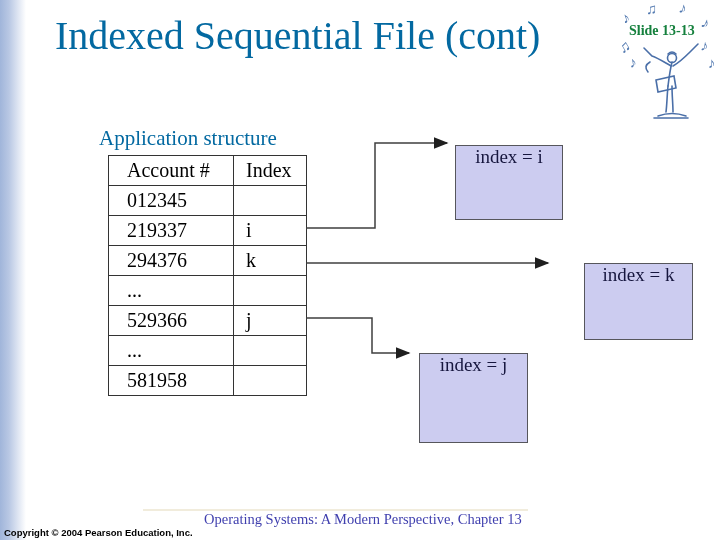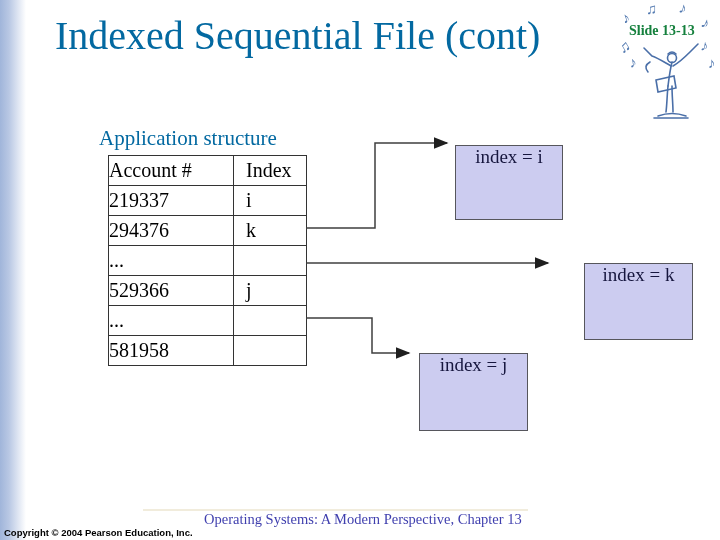--- a/index.html
+++ b/index.html
@@ -40,32 +40,32 @@
     background: #ffffff;
   }
   table.acct td, table.acct th {
     border: 1px solid #333333;
     height: 30px;
     font-size: 20px; font-weight: normal;
     text-align: left; vertical-align: middle;
     font-family: "Liberation Serif", serif;
     color: #000000;
   }
-  table.acct .c1 { width: 125px; }
+  table.acct .c1 { width: 125px; padding-left: 18px; }
   table.acct .c2 { width: 73px;  padding-left: 12px; }
   .index-box {
     position: absolute;
     background: #ccccf0;
     border: 1px solid #56565c;
     text-align: center;
     font-size: 19px; color: #16163e;
   }
   .box-i { left: 455px; top: 145px; width: 108px; height: 75px; }
   .box-k { left: 584px; top: 263px; width: 109px; height: 77px; }
-  .box-j { left: 419px; top: 353px; width: 109px; height: 78px; }
+  .box-j { left: 419px; top: 353px; width: 109px; height: 90px; }
   svg.arrows {
     position: absolute; left: 0; top: 0;
     width: 720px; height: 540px;
     pointer-events: none;
   }
   .footer-divider {
     position: absolute; left: 143px; top: 509px;
     width: 385px; height: 2px;
     background: #ece5d0; opacity: 0.75;
   }
@@ -120,20 +120,24 @@
 
 <div class="section-label">Application structure</div>
 
 <table class="acct">
   <tbody>
       <tr>
     <th class="c1">Account #</th>
     <th class="c2">Index</th>
   </tr>
   <tr>
+    <td class="c1">012345</td>
+    <td class="c2"></td>
+  </tr>
+  <tr>
     <td class="c1">219337</td>
     <td class="c2">i</td>
   </tr>
   <tr>
     <td class="c1">294376</td>
     <td class="c2">k</td>
   </tr>
   <tr>
     <td class="c1">...</td>
     <td class="c2"></td>

